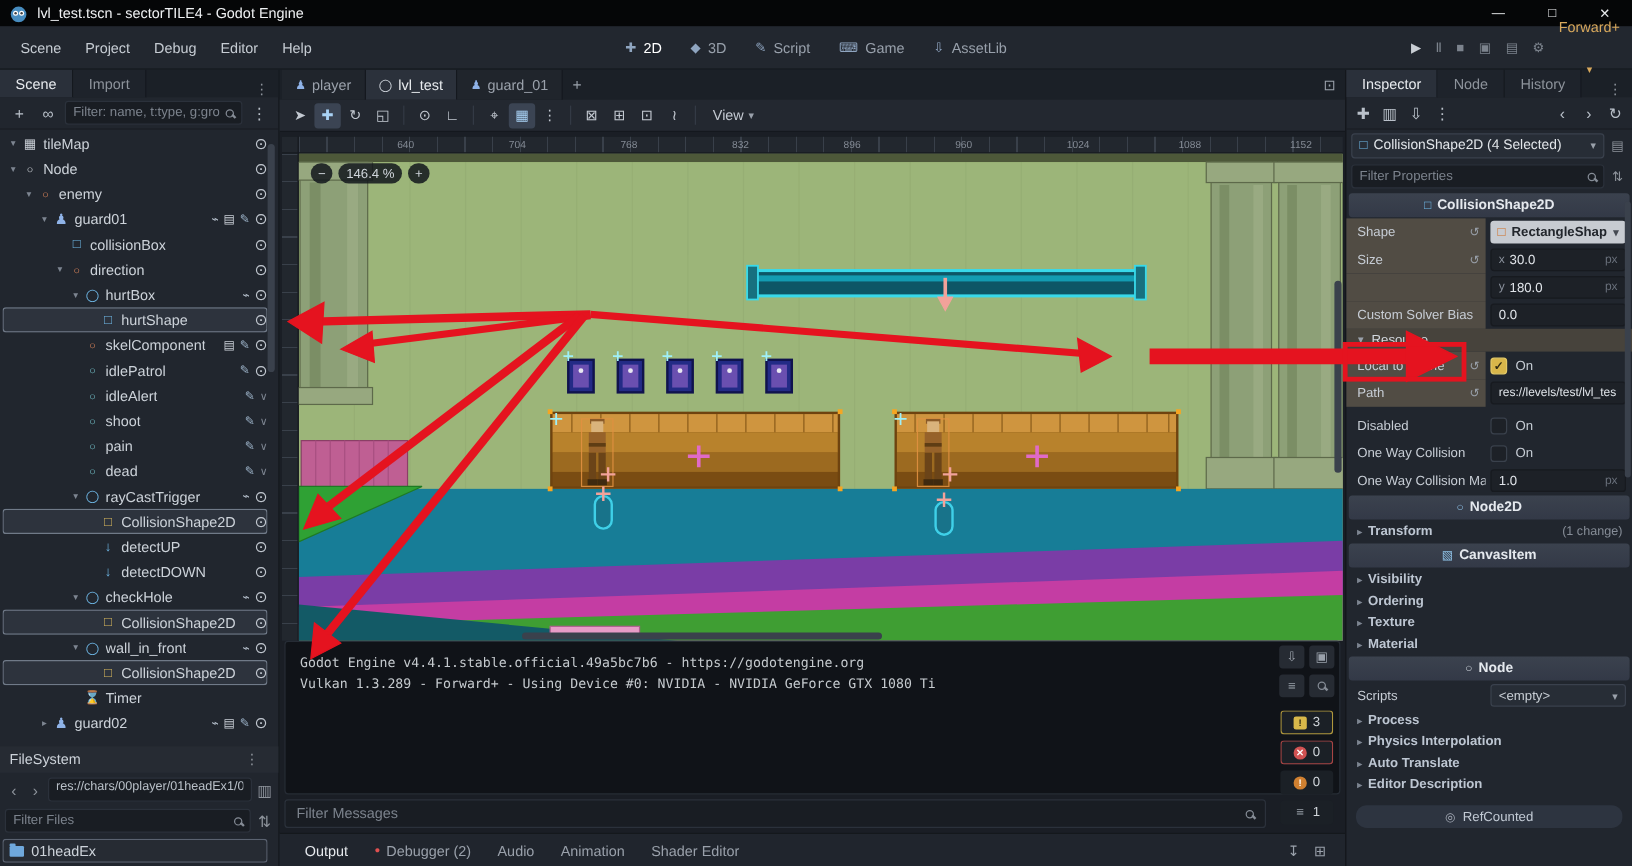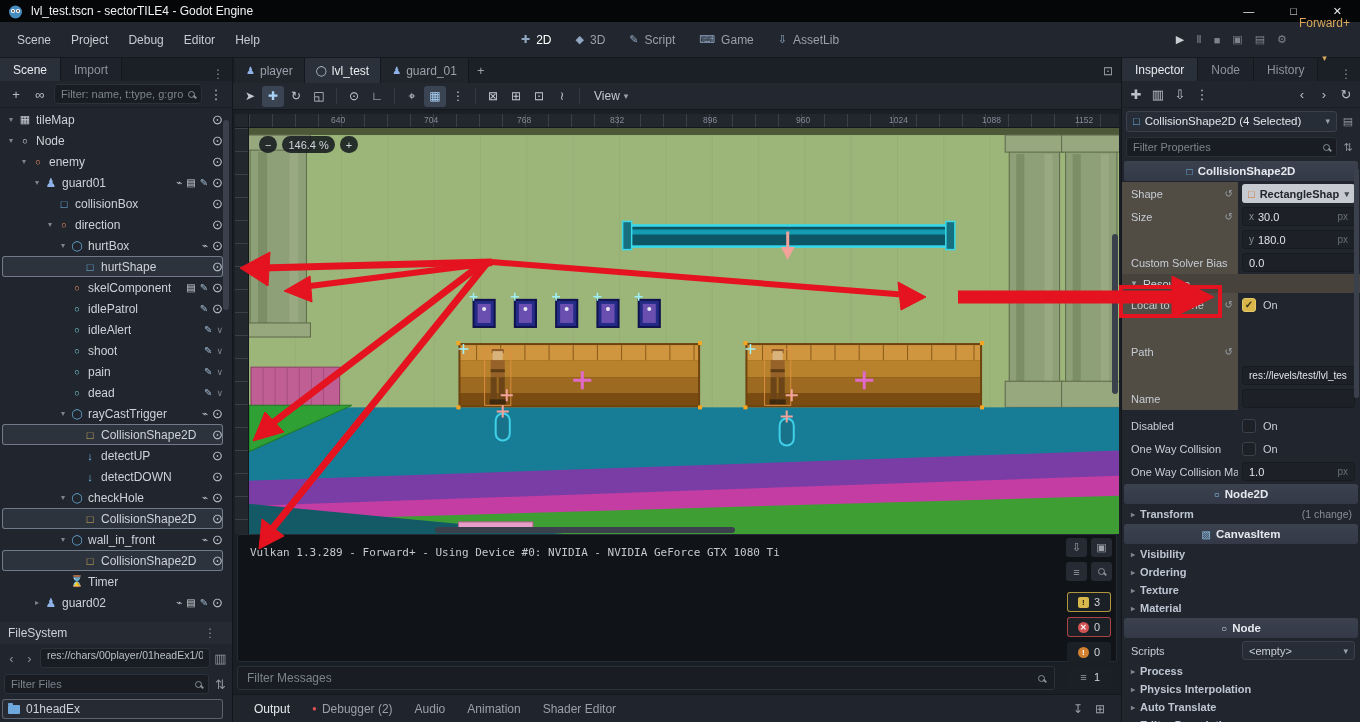--- a/index.html
+++ b/index.html
@@ -632,20 +632,21 @@
     <div class="zoom-chips">
       <span class="zchip">−</span>
       <span class="zchip">146.4 %</span>
       <span class="zchip">+</span>
     </div>
     <div class="vp-vscroll"></div>
     <div class="vp-hscroll"></div>
   </div>
 
   <div class="output">
+    <div class="out-line">Godot Engine v4.4.1.stable.official.49a5bc7b6 - https://godotengine.org</div>
     <div class="out-line">Vulkan 1.3.289 - Forward+ - Using Device #0: NVIDIA - NVIDIA GeForce GTX 1080 Ti</div>
   </div>
   <div class="filter-msgs">
     <span>Filter Messages</span>
     <span class="spacer"></span>
     <span class="search-glyph"></span>
   </div>
   <div class="right-col">
     <div class="rc-grid">
       <span class="rc-btn">⇩</span>
@@ -804,32 +805,22 @@
       <span class="cb checked">✓</span>
       <span class="cb-label">On</span>
     </div>
   </div>
   <div class="prop-row sub">
     <div class="prop-label">
         <span>Path</span>
         <span class="revert">↺</span>
       </div>
     <div class="prop-value">
-        <div class="inp" style="font-size:10px;margin-top:48px;">
+        <div class="inp" style="font-size:10px;">
           <span>res://levels/test/lvl_tes</span>
-        </div>
-      </div>
-  </div>
-  <div class="prop-row sub">
-    <div class="prop-label">
-        <span>Name</span>
-      </div>
-    <div class="prop-value">
-        <div class="inp">
-          <span></span>
         </div>
       </div>
   </div>
   <div class="gap4"></div>
   <div class="prop-row">
     <div class="prop-label">
         <span>Disabled</span>
       </div>
     <div class="prop-value">
       <span class="cb"></span>

